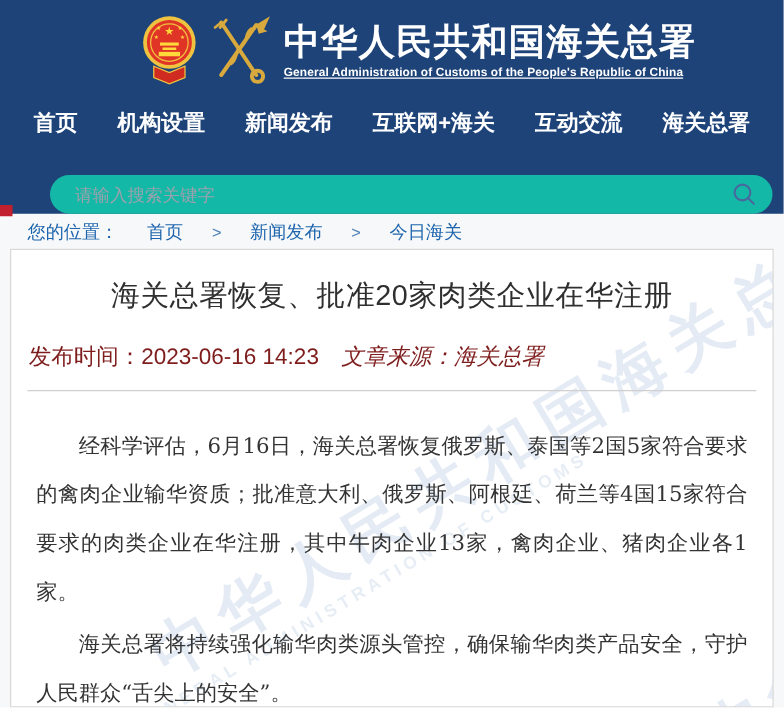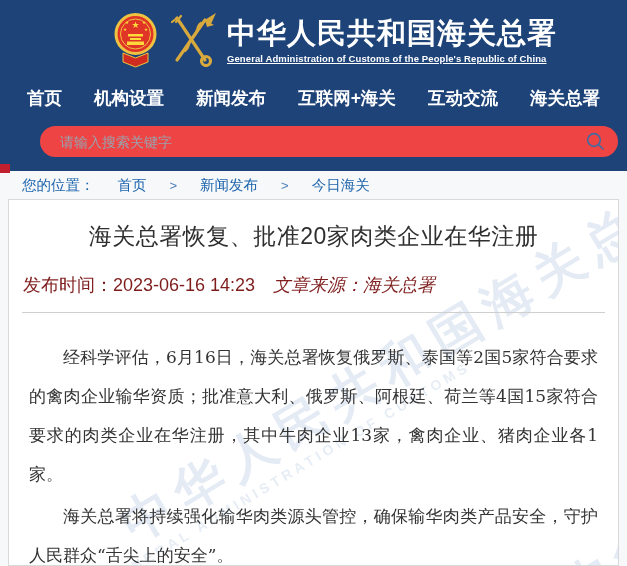--- a/index.html
+++ b/index.html
@@ -22,22 +22,22 @@
   .brand-sub{
     font-family:"Liberation Sans",sans-serif;
     font-size:9.5px;font-weight:bold;margin-top:2px;letter-spacing:0.1px;white-space:nowrap;text-decoration:underline;
   }
   .main-nav{
     position:absolute;top:86px;left:27px;width:573px;
     display:flex;justify-content:space-between;align-items:center;
   }
   .nav-item{color:#fff;text-decoration:none;font-size:17.5px;font-weight:bold;white-space:nowrap;cursor:pointer;}
   .search-bar{
-    position:absolute;left:40px;top:126px;width:578px;height:31px;
-    background:#ef4444;border-radius:16px;display:flex;align-items:center;
+    position:absolute;left:40px;top:140px;width:578px;height:31px;
+    background:#14b8a6;border-radius:16px;display:flex;align-items:center;
     padding:0 12px 0 18px;box-sizing:border-box;
   }
   .search-input{
     flex:1;border:none;outline:none;background:transparent;
     font-size:14px;color:#333;font-family:"Liberation Sans",sans-serif;
   }
   .search-input::placeholder{color:#9aa2ad;}
   .search-icon-svg{display:block;cursor:pointer;}
   .red-marker{position:absolute;left:0;top:164px;width:10px;height:9px;background:#c3202f;z-index:5;}
   

